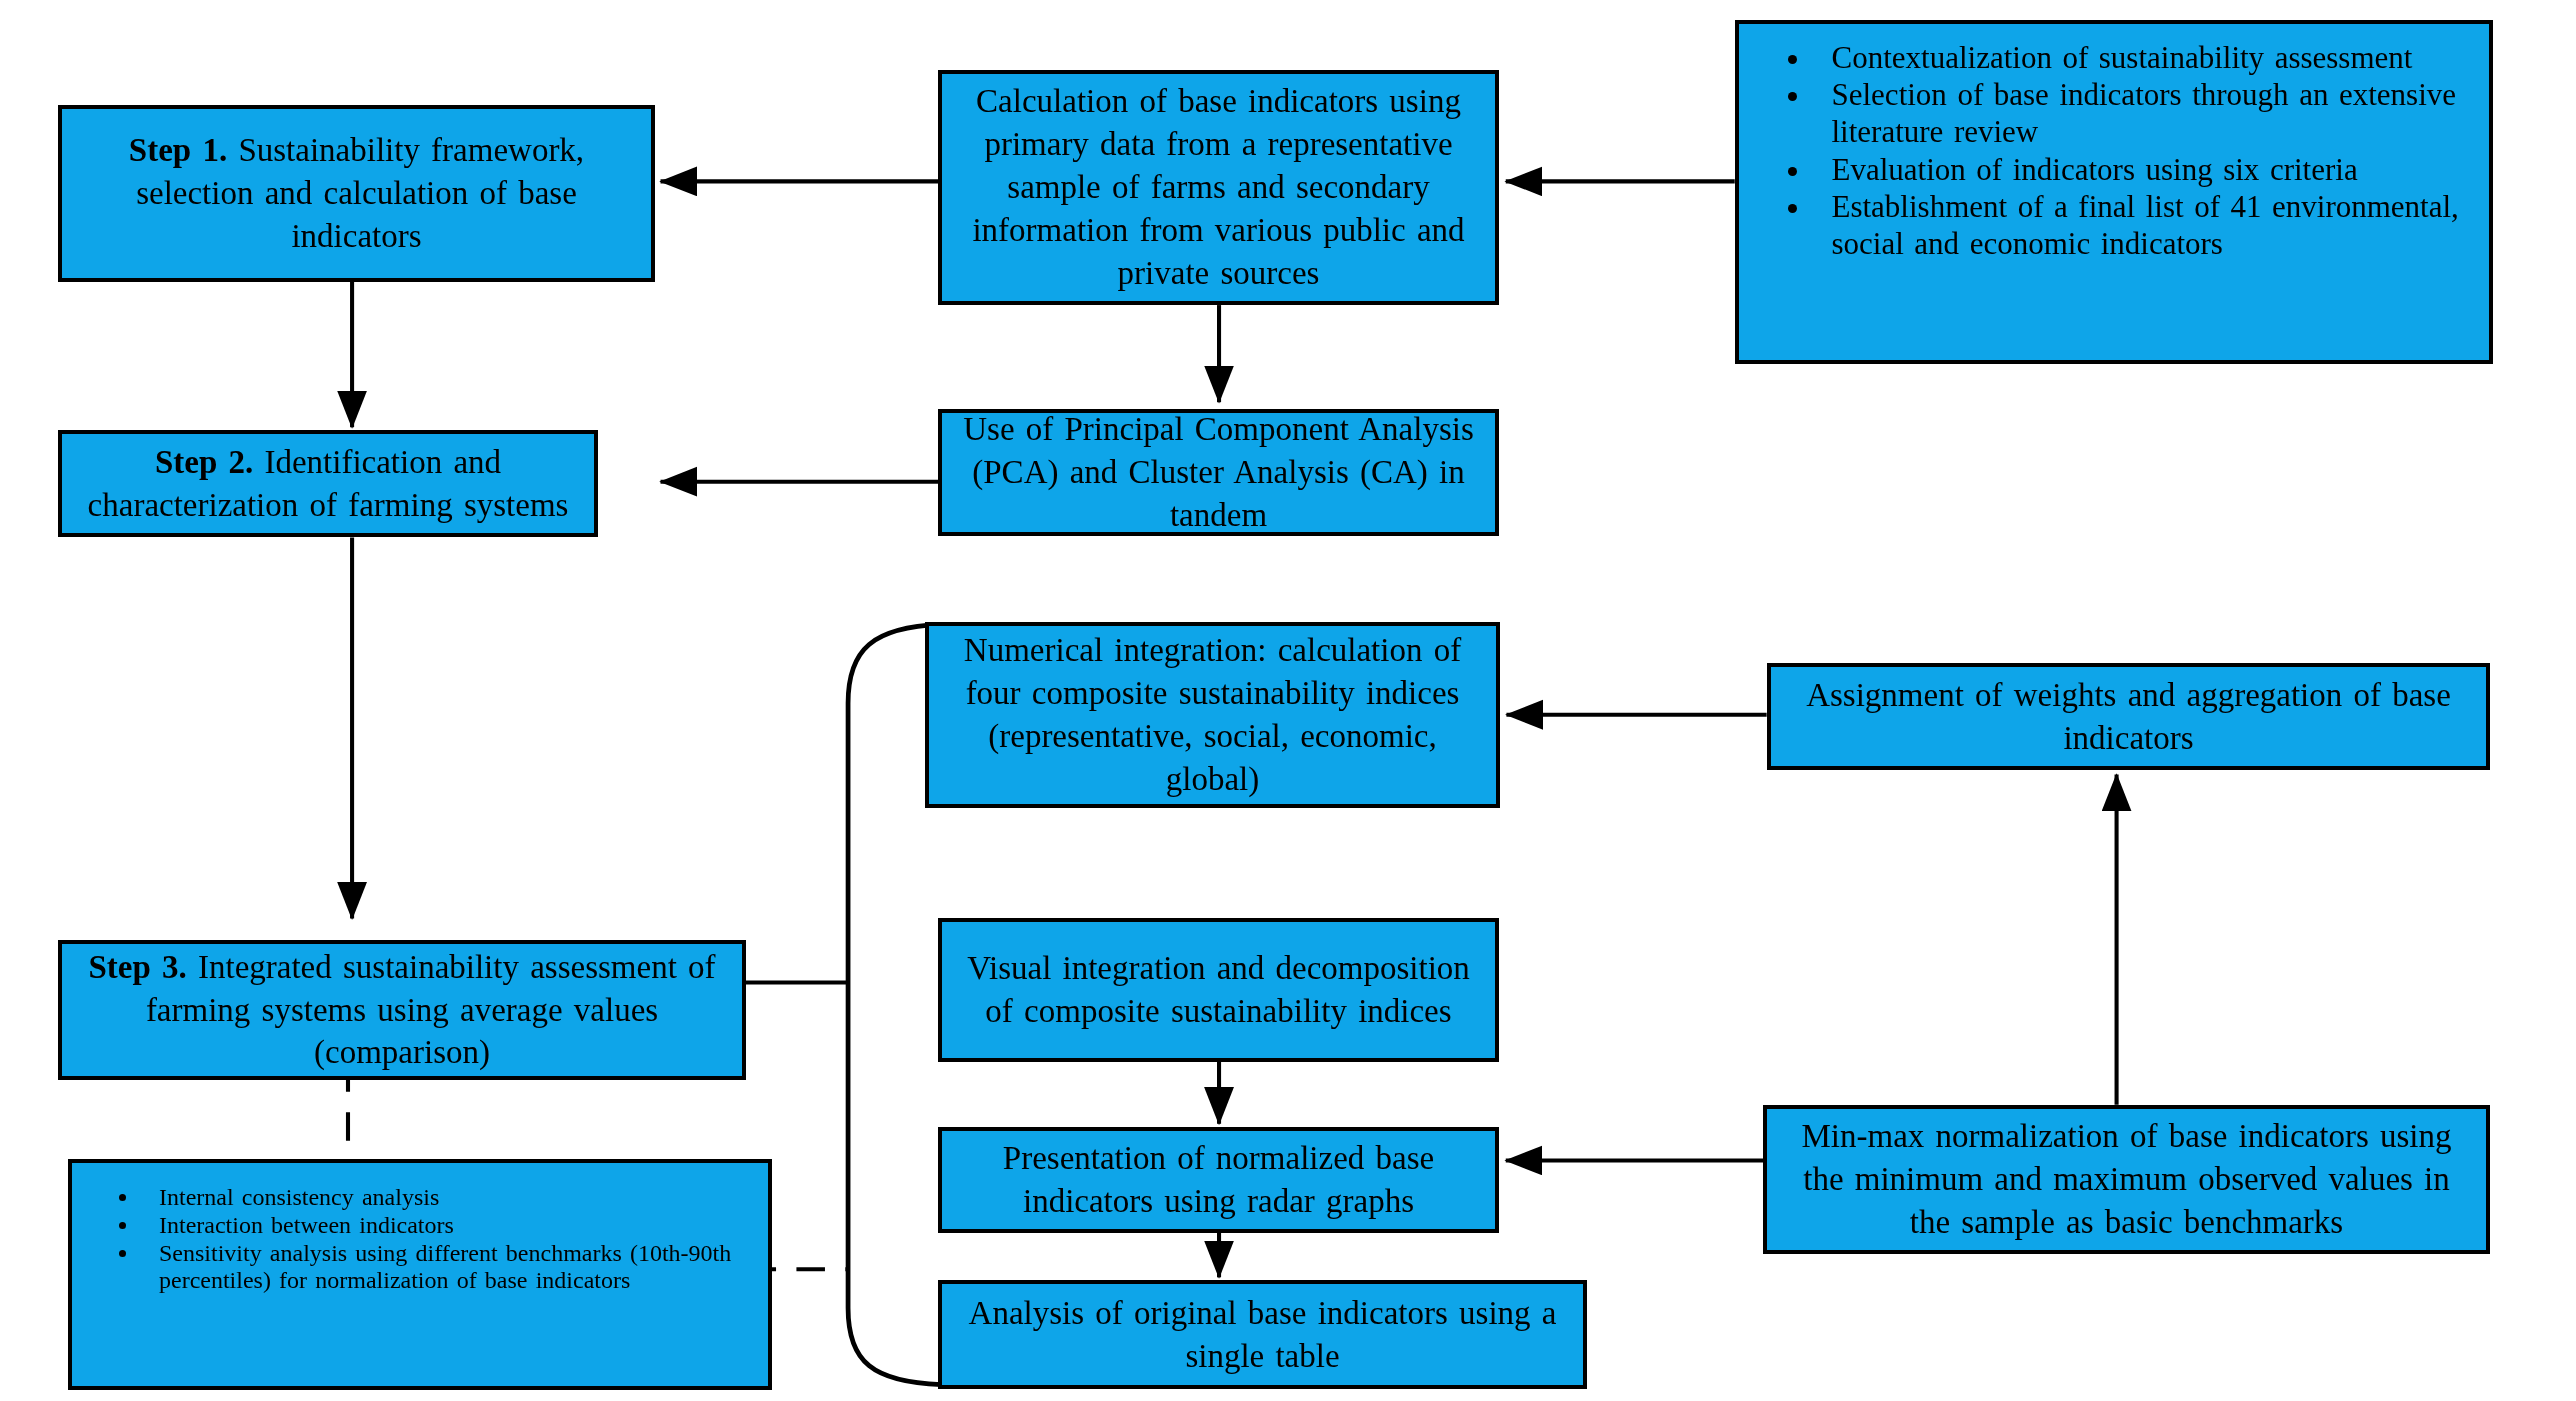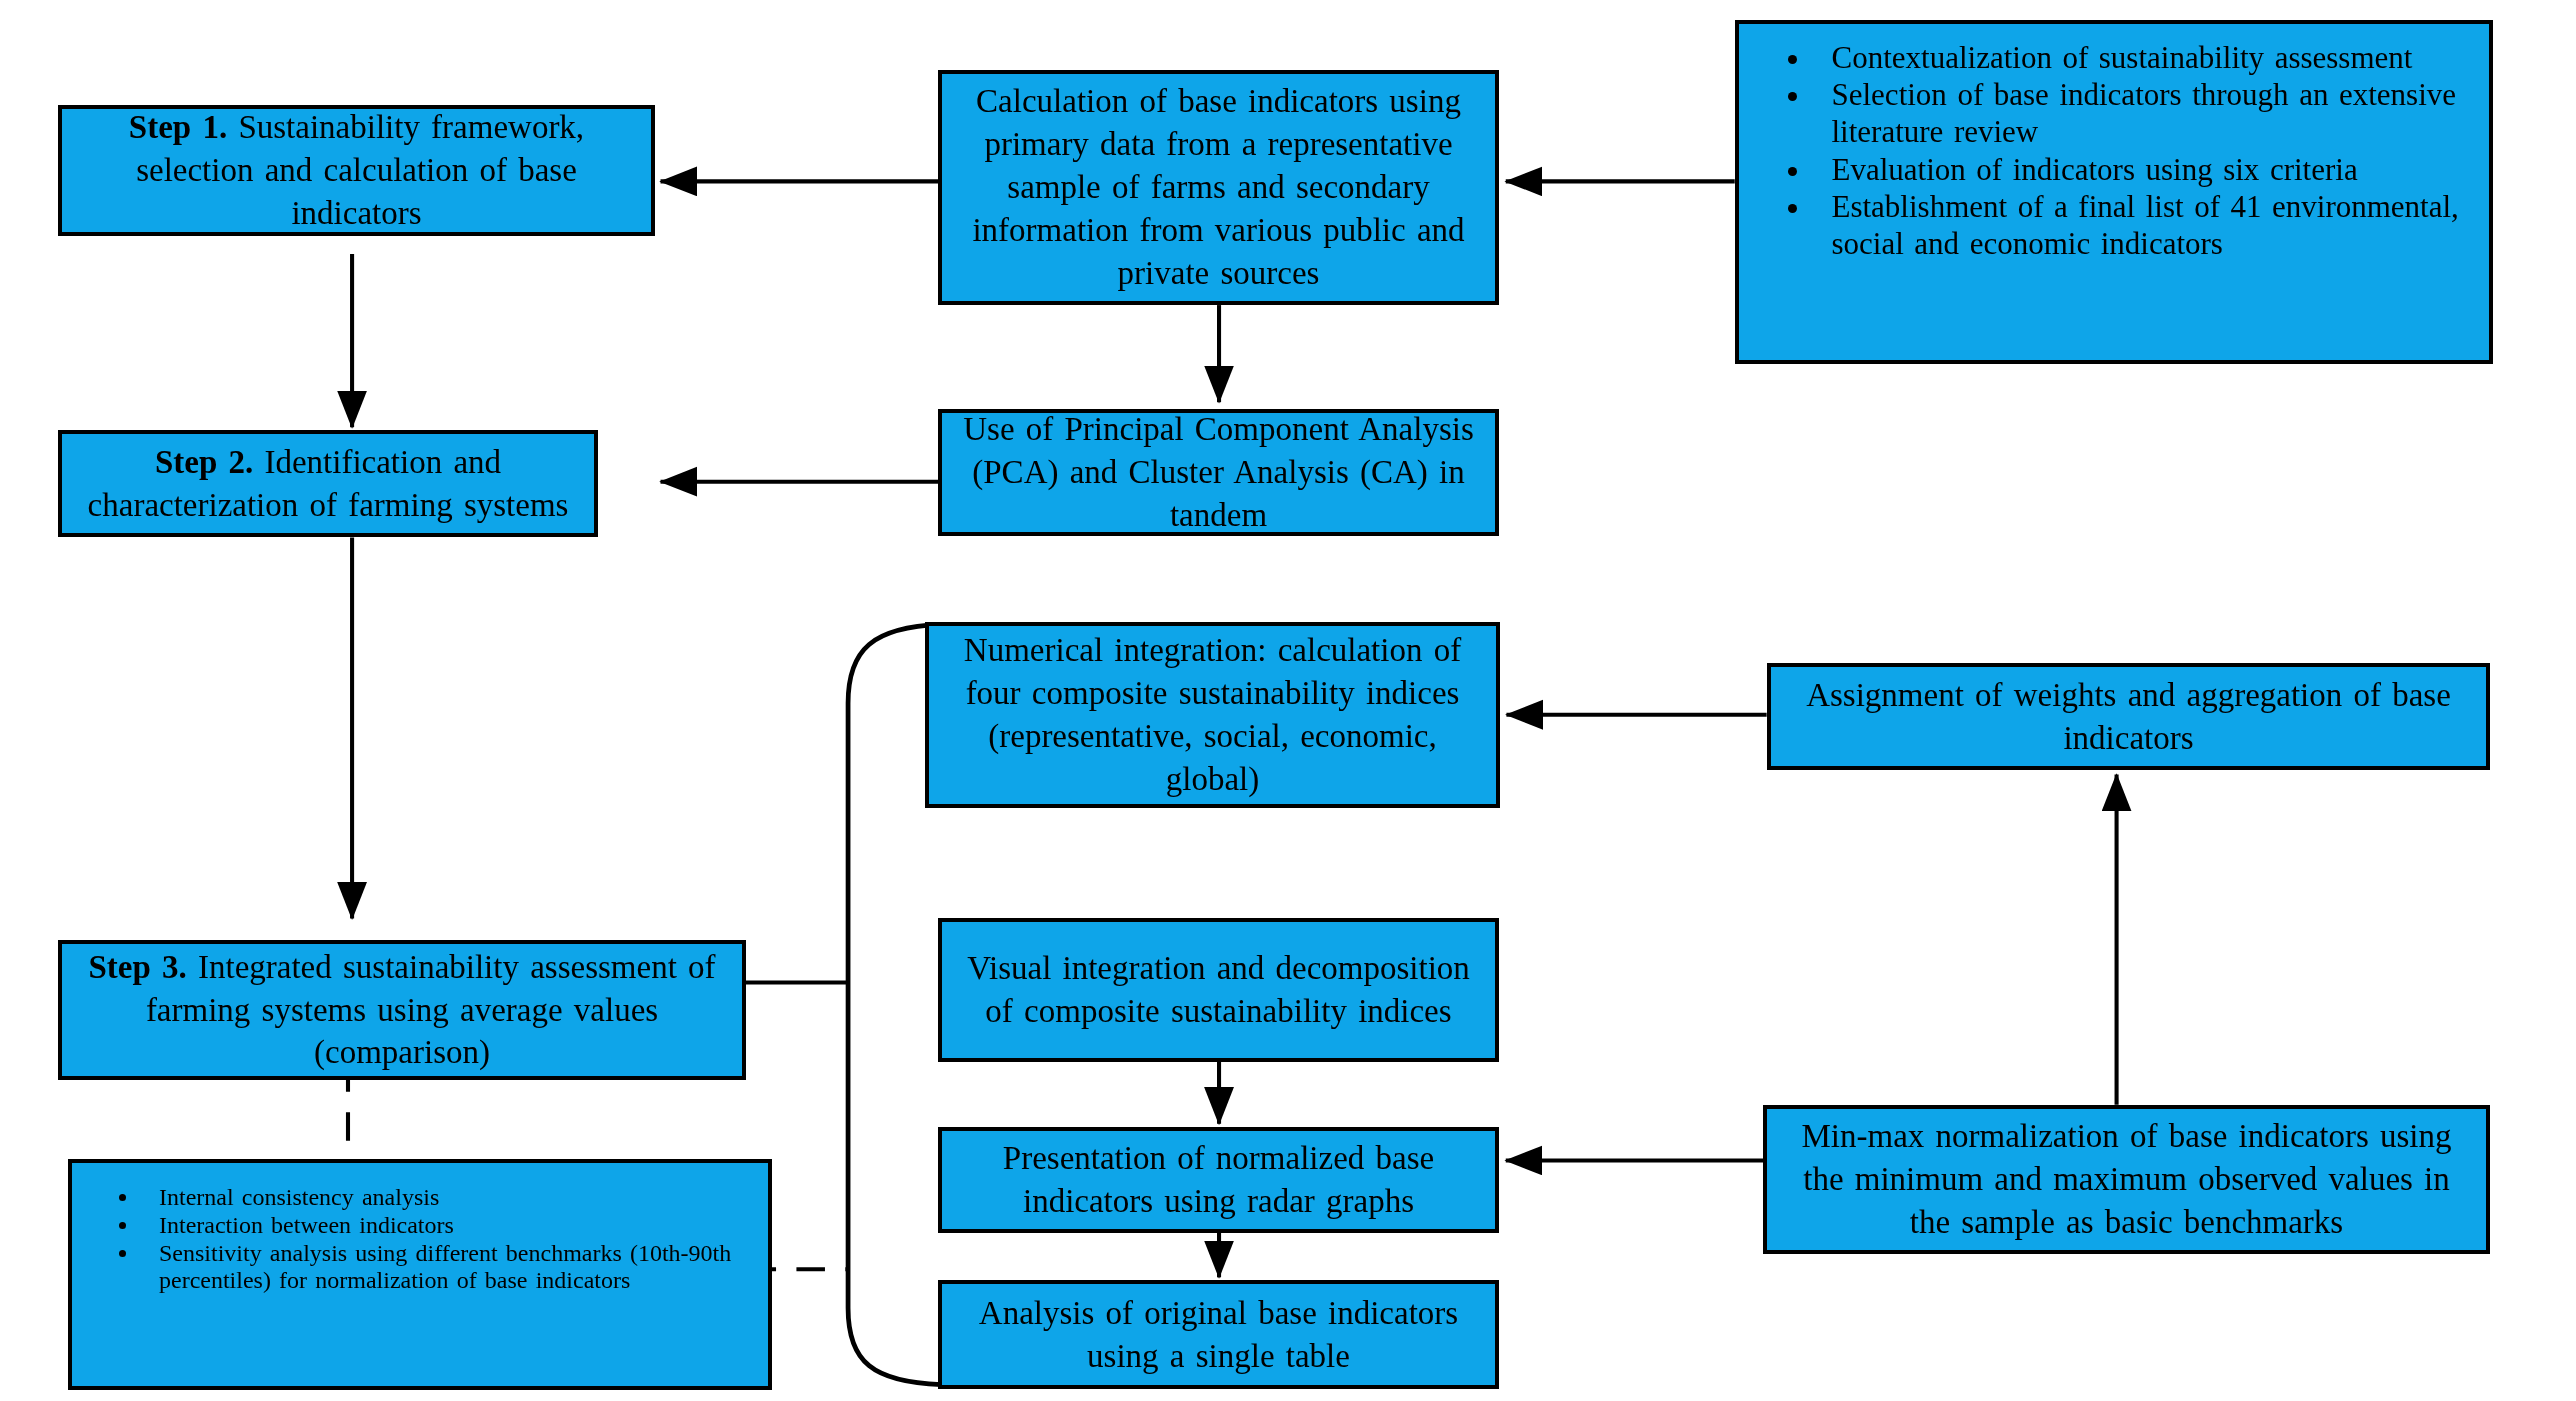--- a/index.html
+++ b/index.html
@@ -47,31 +47,31 @@
     list-style: disc outside;
   }
   .box.bullets li {
     padding-left: 19px;
     margin: 0;
   }
   #context-box {
     left: 1735px; top: 20px; width: 758px; height: 344px;
     font-size: 31px; line-height: 1.2; padding: 15px 24.5px;
   }
-  #step1-box        { left: 58px;   top: 105px;  width: 597px;  height: 131px; }
+  #step1-box        { left: 58px;   top: 105px;  width: 597px;  height: 177px; }
   #calc-box         { left: 938px; top: 70px;  width: 561px;  height: 235px; }
   #step2-box        { left: 58px;   top: 430px;  width: 540px;  height: 107px; }
   #pca-box          { left: 938px; top: 409px;  width: 561px;  height: 127px; }
   #numerical-box    { left: 925px; top: 622px;  width: 575px;  height: 186px; }
   #assignment-box   { left: 1767px; top: 663px;  width: 723px; height: 107px; }
   #step3-box        { left: 58px;   top: 940px; width: 688px;  height: 140px; }
   #visual-box       { left: 938px; top: 918px; width: 561px;  height: 144px; }
   #presentation-box { left: 938px; top: 1127px; width: 561px;  height: 106px; }
   #minmax-box       { left: 1763px; top: 1105px; width: 727px; height: 149px; }
-  #analysis-box     { left: 938px; top: 1280px; width: 561px;  height: 109px; }
+  #analysis-box     { left: 938px; top: 1280px; width: 649px;  height: 109px; }
   #sensitivity-box {
     left: 68px; top: 1159px; width: 704px; height: 231px;
     font-size: 24px; line-height: 1.16; padding: 21px 19px;
   }
 </style>
 </head>
 <body>
 
 <div id="canvas">
 

